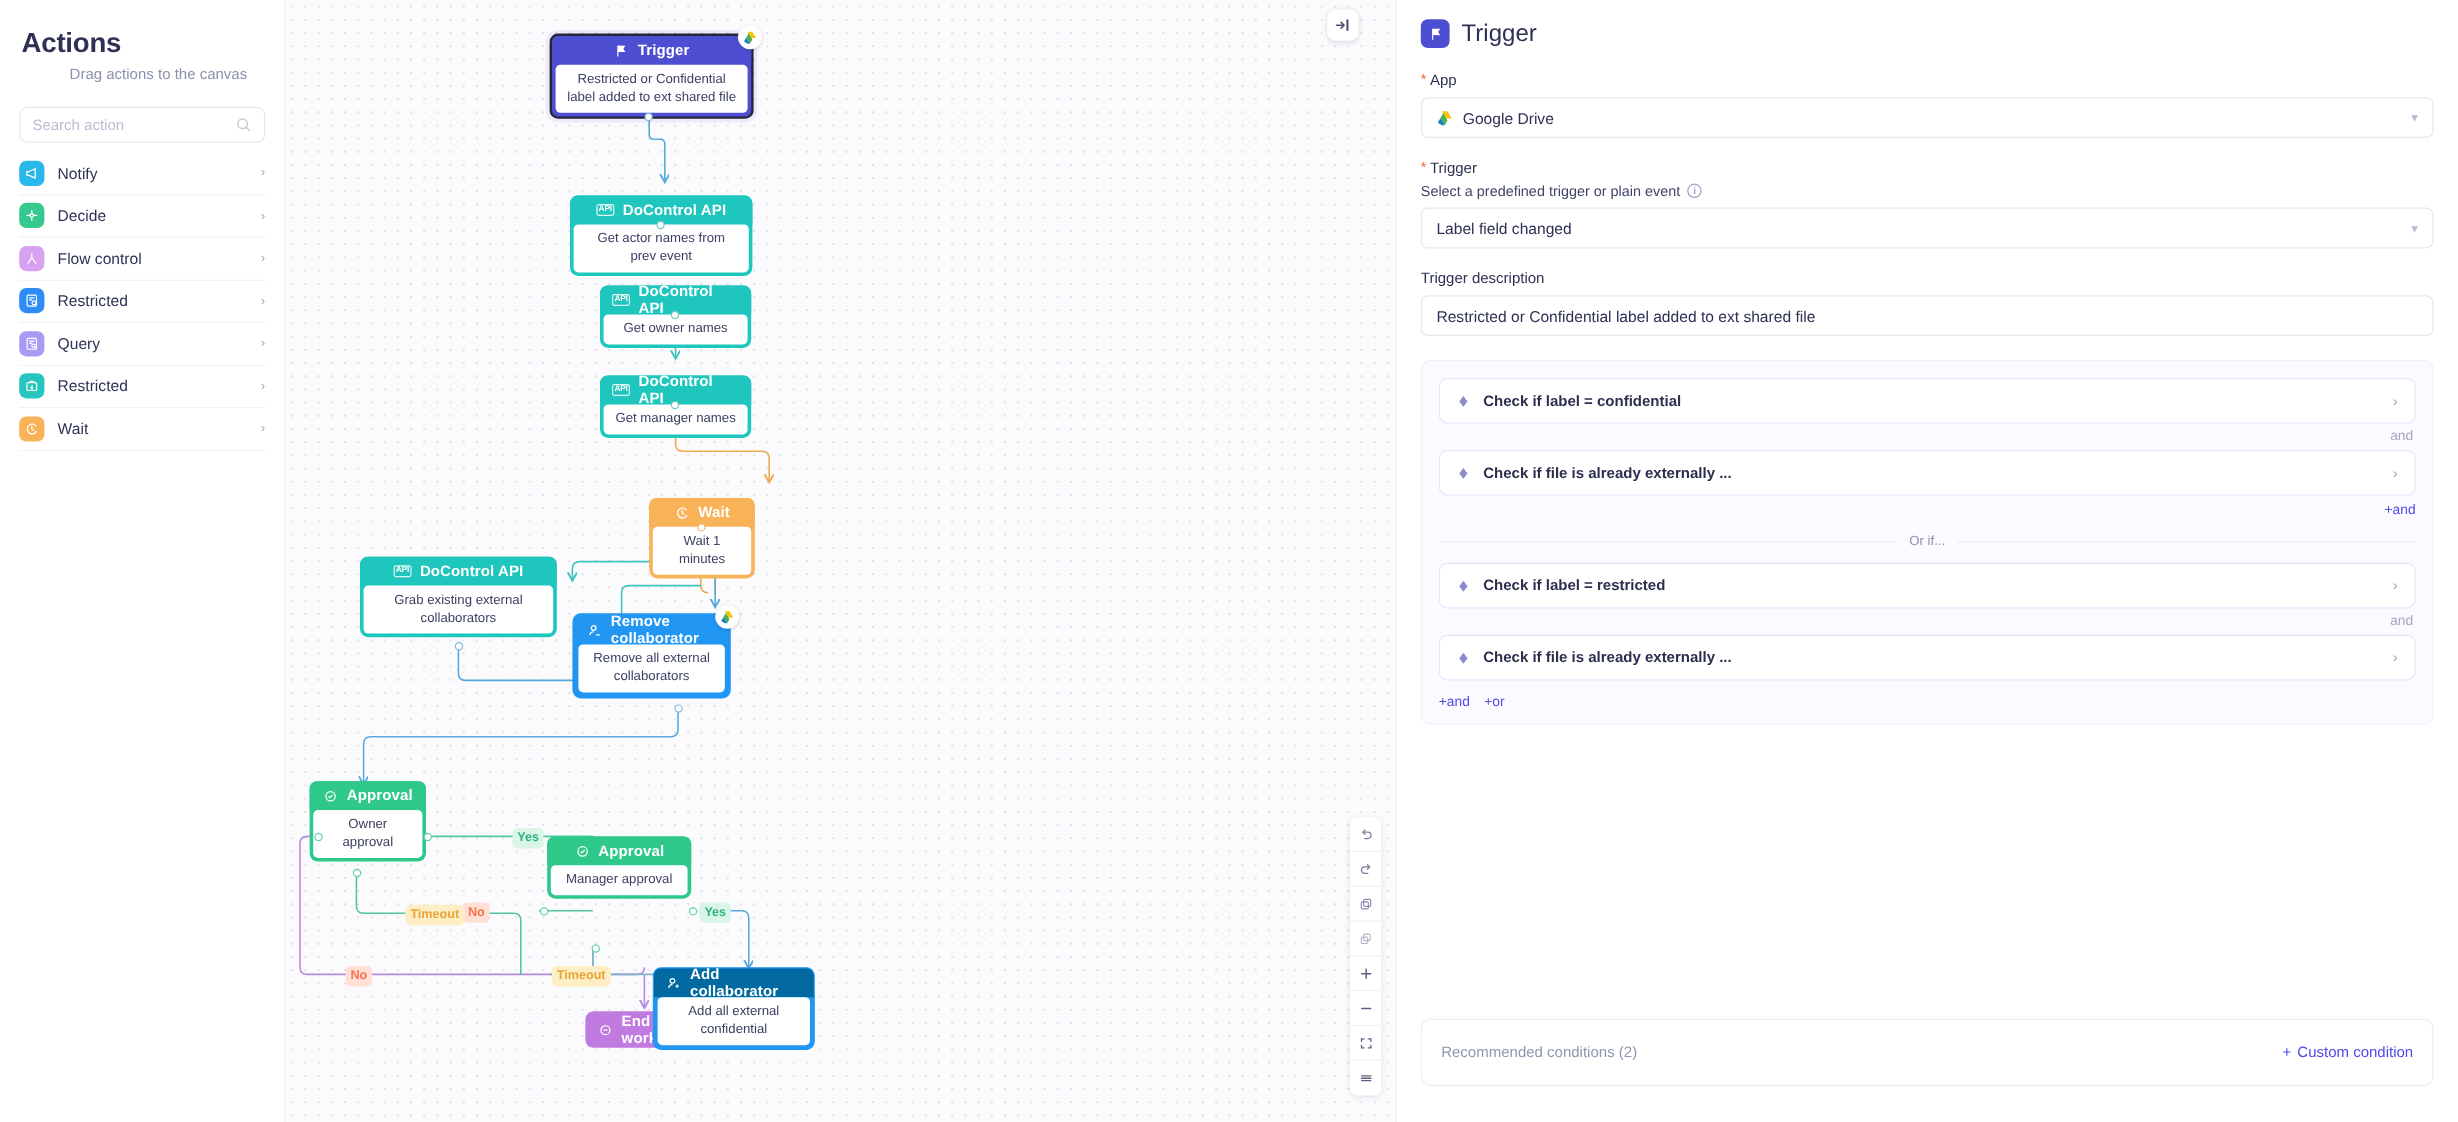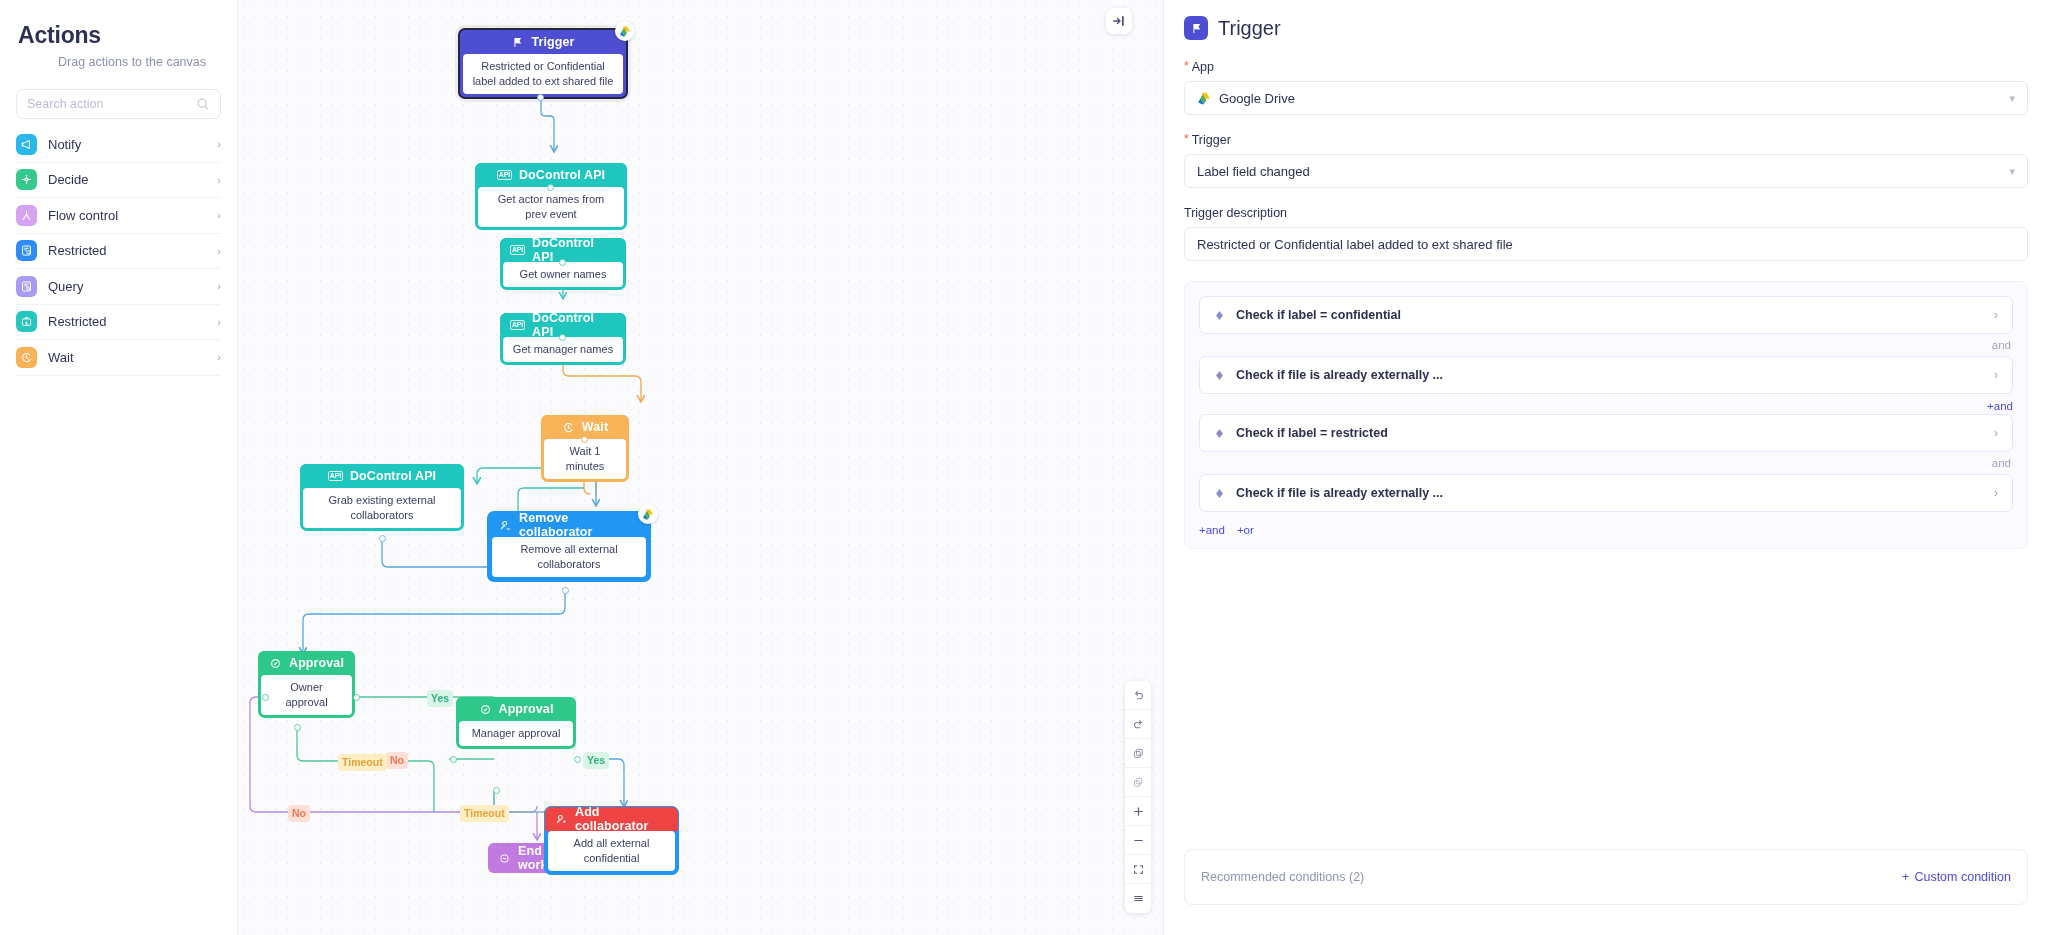--- a/index.html
+++ b/index.html
@@ -412,21 +412,21 @@
 
     <div class="node" style="left:62px;top:464px;width:164px;background:#1ec6bd;">
       <div class="nhead" style="background:#1ec6bd;">
         <span class="apitag">API</span>
         <span>DoControl API</span>
       </div>
       <div class="nbody">Grab existing external collaborators</div>
     </div>
     <div class="port" style="left:141px;top:535px;border-color:#7fb9e4"></div>
 
-    <div class="node" style="left:249px;top:511px;width:164px;background:#2196f3;border:2px solid #2196f3;">
+    <div class="node" style="left:239px;top:511px;width:132px;background:#2196f3;border:2px solid #2196f3;">
       <div class="badge-gd">
         <svg viewBox="0 0 24 24">
             <path d="M8.1 2.8h7.8l6 10.4h-7.8z" fill="#ffc107"></path>
             <path d="M2 19.2 5.9 12.4l6 10.4H8.1z" fill="#1976d2"></path>
             <path d="M5.9 12.4 9.8 5.6l6 10.4-3.9 6.8z" fill="#4caf50"></path>
           </svg>
       </div>
       <div class="nhead" style="background:#2196f3;">
         <svg viewBox="0 0 16 16" fill="none" stroke="#fff" stroke-width="1.3">
           <circle cx="7" cy="5.4" r="2.4"></circle>
@@ -471,21 +471,21 @@
       <div class="nhead" style="background:#c17ae0;">
         <svg viewBox="0 0 16 16" fill="none" stroke="#fff" stroke-width="1.2">
           <circle cx="8" cy="8" r="4.6"></circle>
             <path d="M6 8h4"></path>
           </svg>
         <span>End workflow</span>
       </div>
     </div>
 
     <div class="node" style="left:306px;top:806px;width:135px;background:#2196f3;border:1.6px solid #2196f3;">
-      <div class="nhead" style="background:#ef4444;">
+      <div class="nhead" style="background:#0369a1;">
         <svg viewBox="0 0 16 16" fill="none" stroke="#fff" stroke-width="1.3">
           <circle cx="6.6" cy="5.4" r="2.4"></circle>
             <path d="M2.9 12.6c0-2.1 1.7-3.3 3.8-3.3"></path>
             <path d="M11.4 9.2v3.2M9.8 10.8h3.2"></path>
           </svg>
         <span>Add collaborator</span>
       </div>
       <div class="nbody">Add all external confidential</div>
     </div>
 
@@ -571,20 +571,24 @@
         <span>Google Drive</span>
         <span class="chev">▾</span>
       </div>
     </div>
 
     <div class="field-gap">
       <div class="fl-label">
         <span class="req">*</span>
         <span>Trigger</span>
       </div>
+      <div class="fl-hint">
+        <span>Select a predefined trigger or plain event</span>
+        <span class="infoic">i</span>
+      </div>
       <div class="select">
         <span>Label field changed</span>
         <span class="chev">▾</span>
       </div>
     </div>
 
     <div class="field-gap">
       <div class="fl-label">Trigger description</div>
       <div class="txtbox">Restricted or Confidential label added to ext shared file</div>
     </div>
@@ -601,20 +605,25 @@
       <div class="andlbl">and</div>
       <div class="cond-row">
         <svg class="dia" viewBox="0 0 16 16">
             <path d="M8 1.4 13 8 8 14.6 3 8z" fill="#8b8cc9"></path>
           </svg>
         <span class="ctext">Check if file is already externally ...</span>
         <span class="crchev">›</span>
       </div>
       <span class="addlink">+and</span>
 
+      <div class="orif">
+        <span class="ln"></span>
+        <span class="tx">Or if...</span>
+        <span class="ln"></span>
+      </div>
 
       <div class="cond-row">
         <svg class="dia" viewBox="0 0 16 16">
             <path d="M8 1.4 13 8 8 14.6 3 8z" fill="#8b8cc9"></path>
           </svg>
         <span class="ctext">Check if label = restricted</span>
         <span class="crchev">›</span>
       </div>
       <div class="andlbl">and</div>
       <div class="cond-row">

